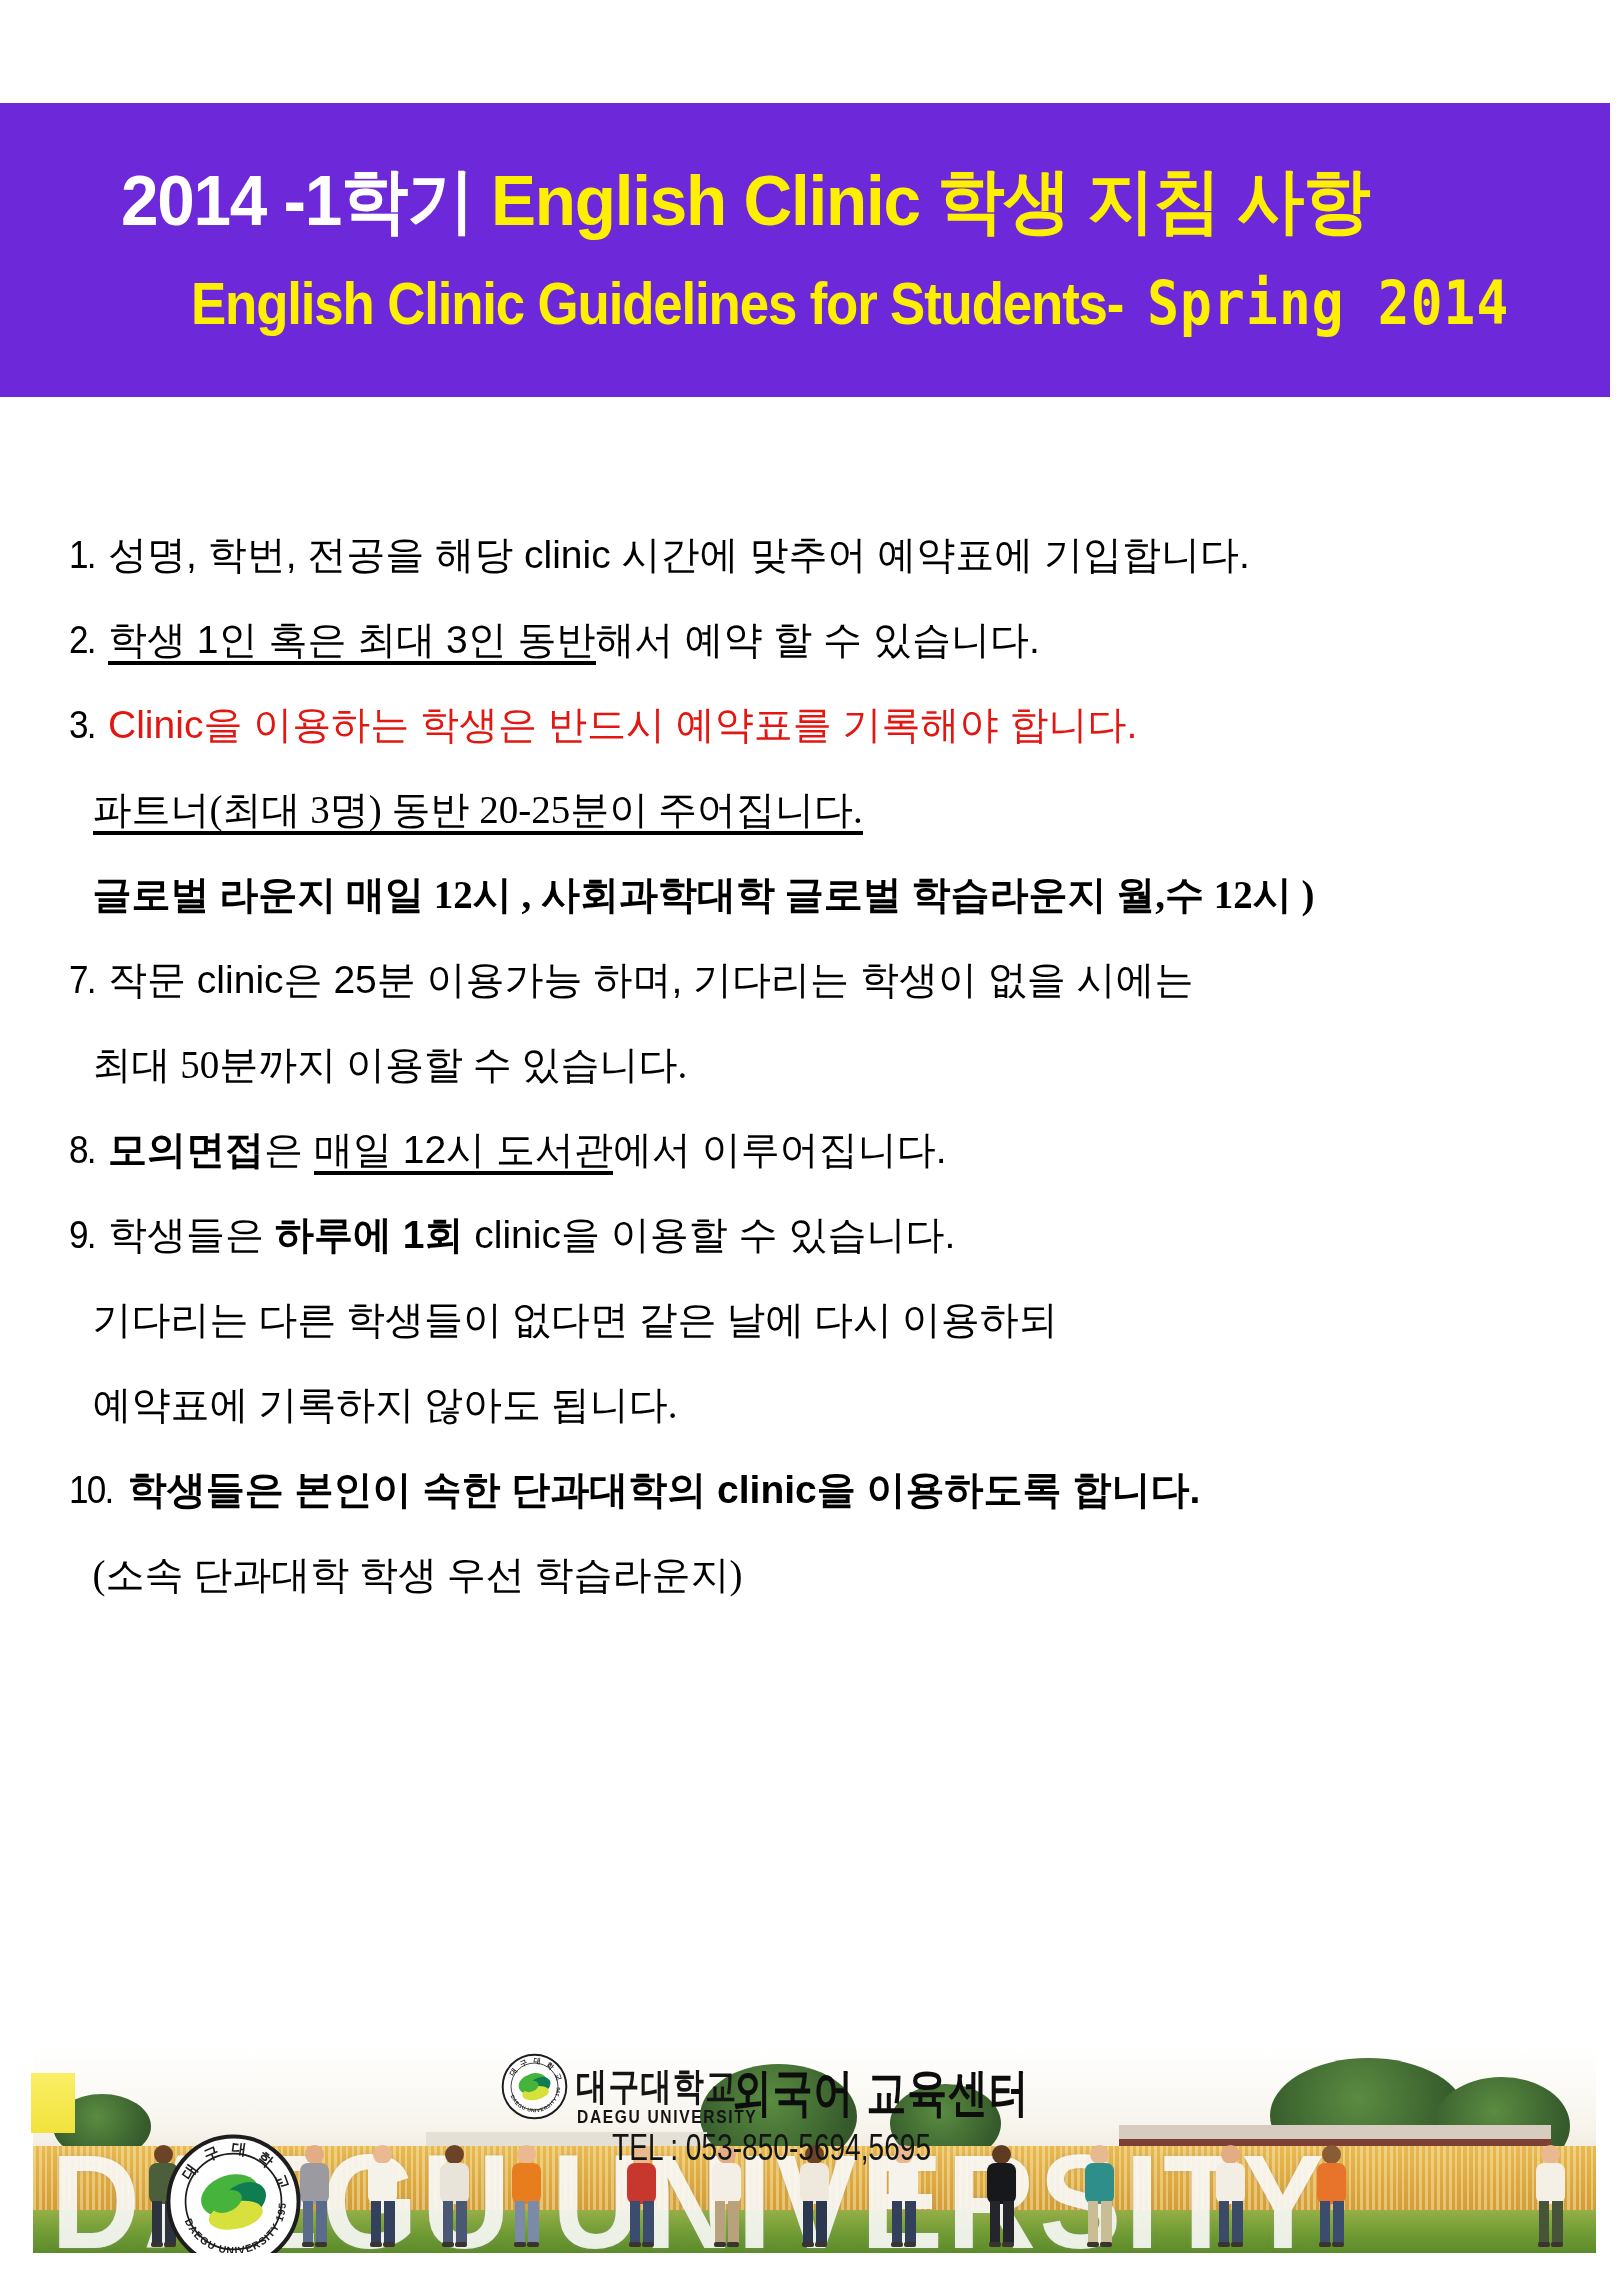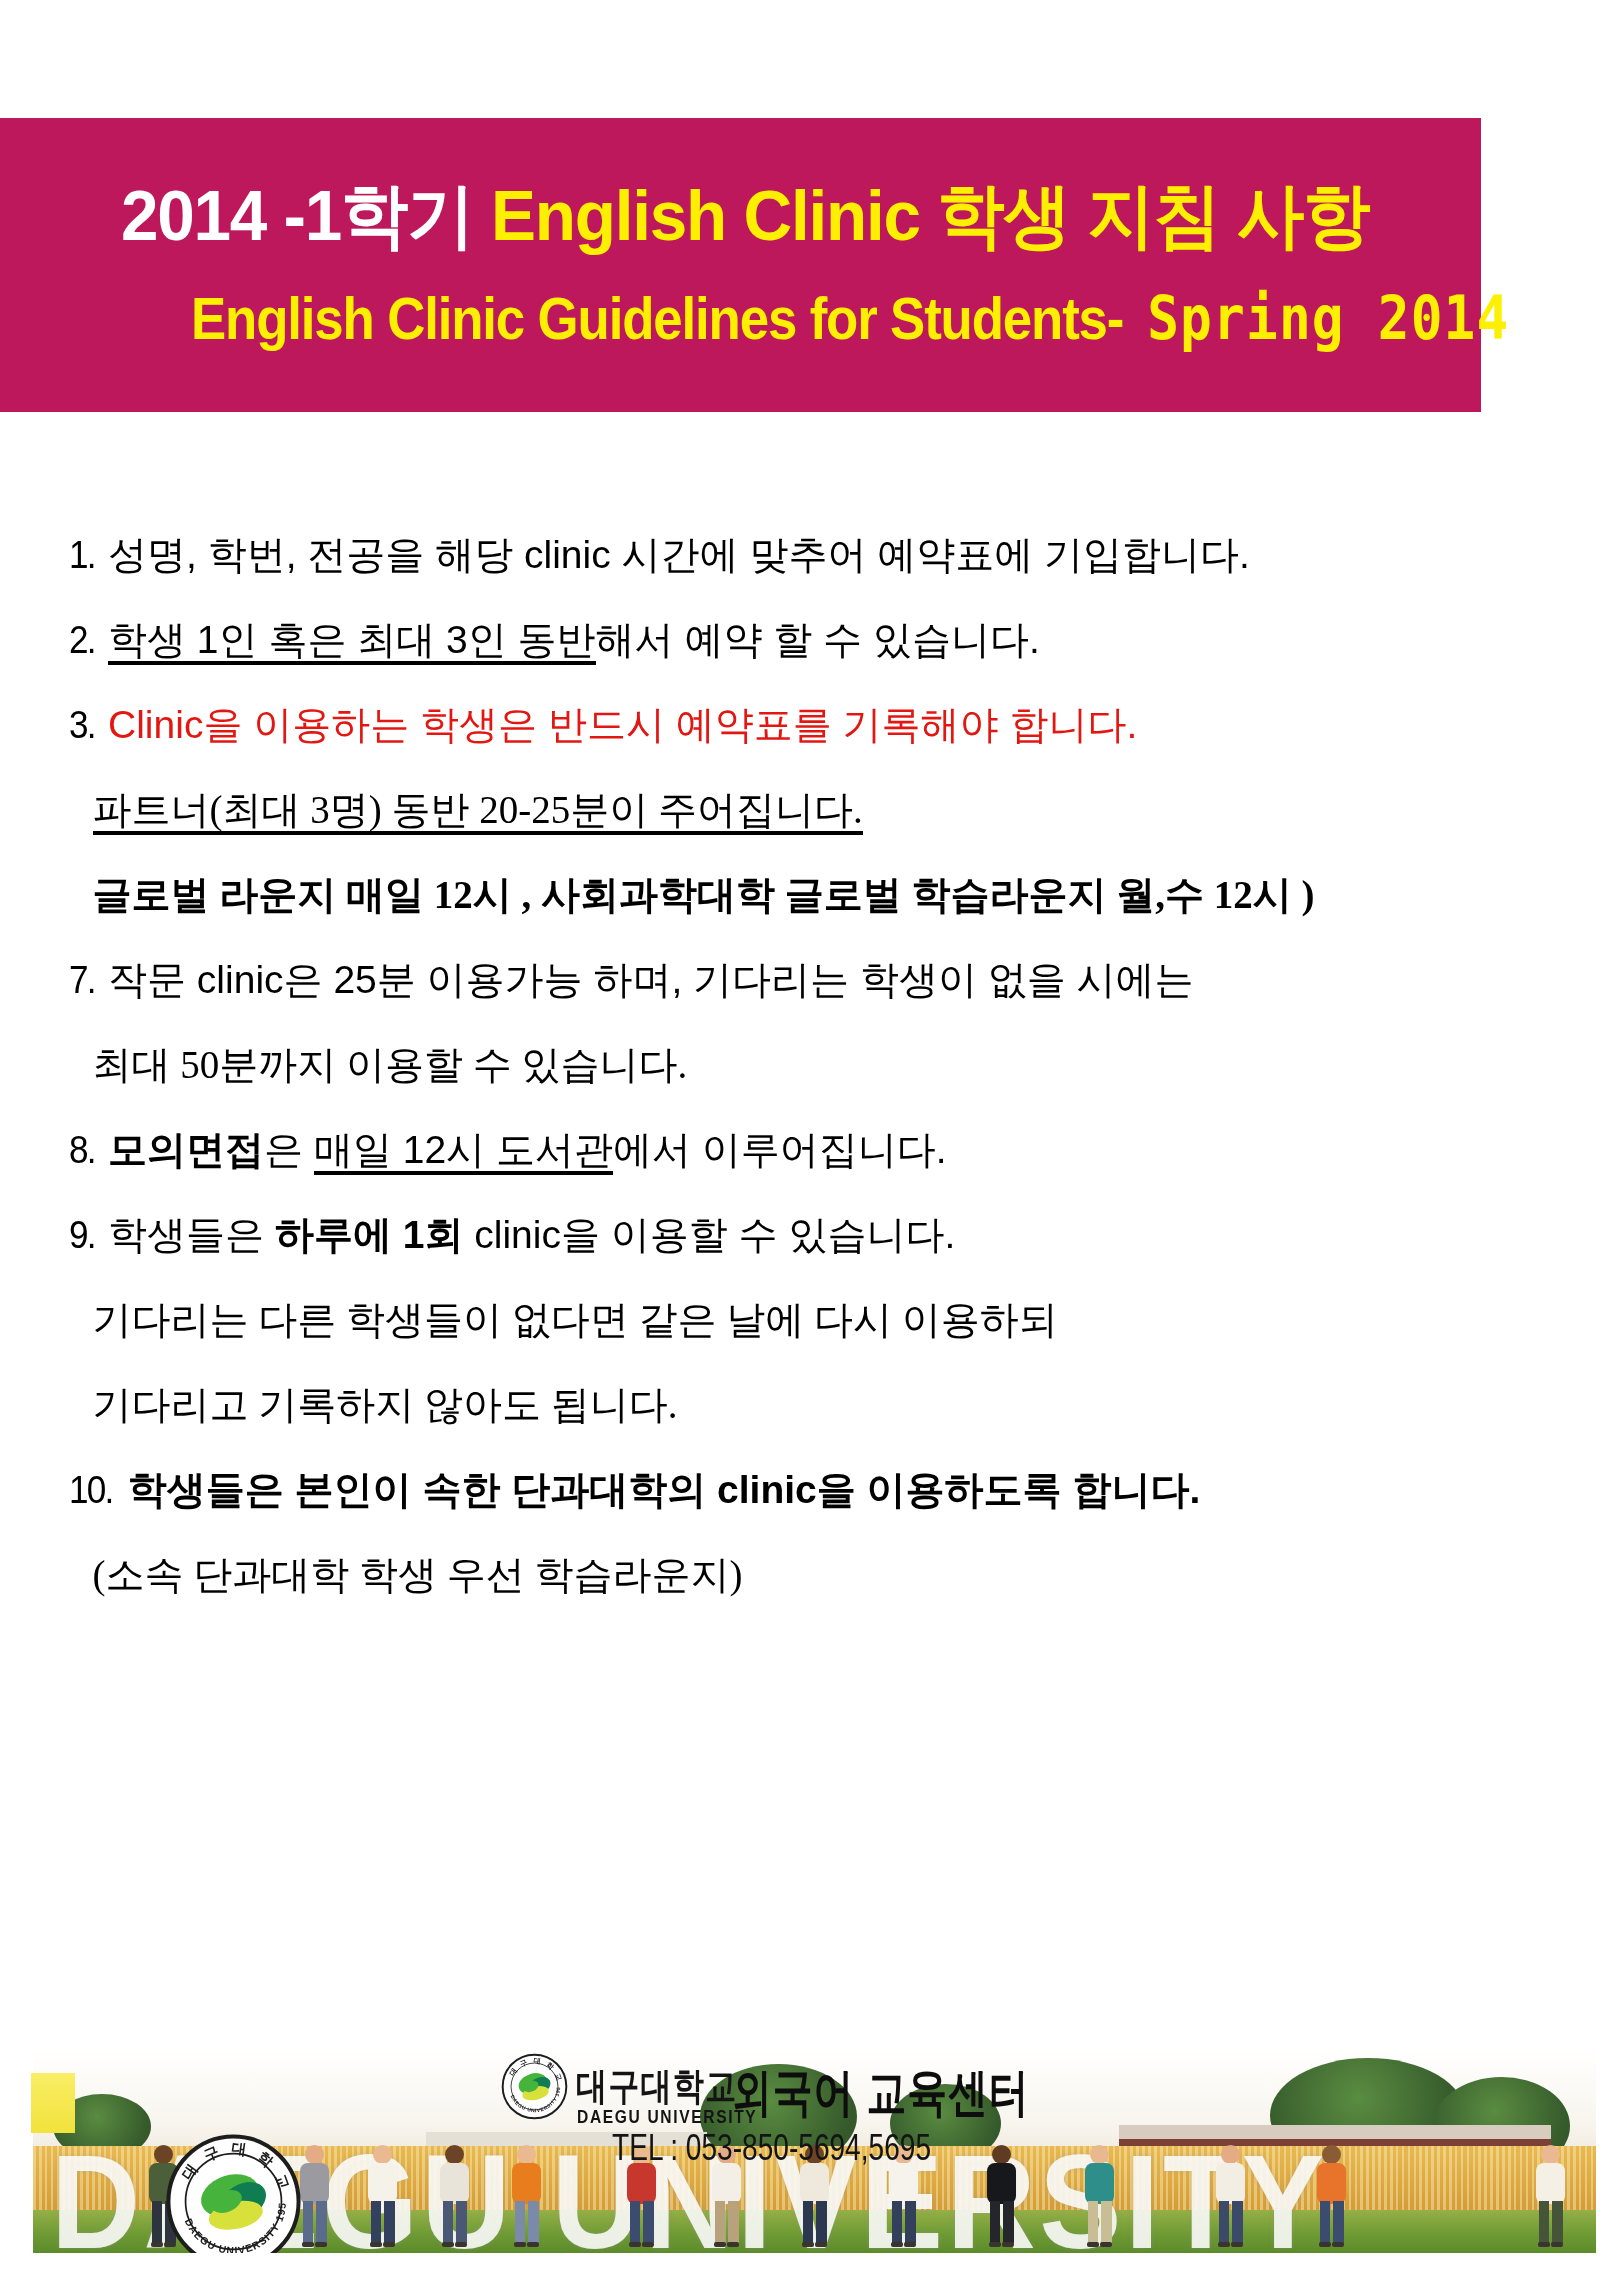--- a/index.html
+++ b/index.html
@@ -1,20 +1,20 @@
 <!DOCTYPE html>
 <html style="font-size:10.5px"><head>
 <meta charset="utf-8">
 <style>
   html,body{margin:0;padding:0;}
   body{font-family:"Liberation Sans","DejaVu Sans",sans-serif;background:#ffffff;}
   #page{position:relative;width:1623px;height:2295px;background:#ffffff;overflow:hidden;}
 
   
-  .banner{position:absolute;left:0;top:118px;width:1481px;height:294px;background:#be185d;}
+  .banner{position:absolute;left:0;top:103px;width:1610px;height:294px;background:#6d28d9;}
   .title1{position:absolute;left:121px;top:51px;font-size:71px;font-weight:bold;white-space:nowrap;
           letter-spacing:-1.3px;transform:scaleX(.95);transform-origin:left top;}
   .title1 .white{color:#ffffff;}
   .title1 .yellow{color:#fcf000;}
   .title2{position:absolute;left:191px;top:165px;font-size:60px;font-weight:bold;color:#fcf000;
           white-space:nowrap;letter-spacing:-1.3px;transform:scaleX(.88);transform-origin:left top;}
   .title2 .season{font-family:"DejaVu Sans Mono","Liberation Mono",monospace;letter-spacing:1.3px;margin-left:11.8px;}
 
   
   .guides{position:absolute;left:69px;top:512px;width:1518px;font-size:39px;line-height:85px;color:#000;}
@@ -81,21 +81,21 @@
       <div class="gl"><span class="num">1.</span><span class="">성명, 학번, 전공을 해당 clinic 시간에 맞추어 예약표에 기입합니다.</span></div>
       <div class="gl"><span class="num">2.</span><span class="u">학생 1인 혹은 최대 3인 동반</span><span class="">해서 예약 할 수 있습니다.</span></div>
       <div class="gl"><span class="num">3.</span><span class="red">Clinic을 이용하는 학생은 반드시 예약표를 기록해야 합니다.</span></div>
       <div class="gl ind"><span class="u">파트너(최대 3명) 동반 20-25분이 주어집니다.</span></div>
       <div class="gl ind"><span class="b">글로벌 라운지 매일 12시 , 사회과학대학 글로벌 학습라운지 월,수 12시 )</span></div>
       <div class="gl"><span class="num">7.</span><span class="">작문 clinic은 25분 이용가능 하며, 기다리는 학생이 없을 시에는</span></div>
       <div class="gl ind"><span class="">최대 50분까지 이용할 수 있습니다.</span></div>
       <div class="gl"><span class="num">8.</span><span class="b">모의면접</span><span class="">은 </span><span class="u">매일 12시 도서관</span><span class="">에서 이루어집니다.</span></div>
       <div class="gl"><span class="num">9.</span><span class="">학생들은 </span><span class="b">하루에 1회</span><span class=""> clinic을 이용할 수 있습니다.</span></div>
       <div class="gl ind"><span class="">기다리는 다른 학생들이 없다면 같은 날에 다시 이용하되</span></div>
-      <div class="gl ind"><span class="">기다리고 기록하지 않아도 됩니다.</span></div>
+      <div class="gl ind"><span class="">예약표에 기록하지 않아도 됩니다.</span></div>
       <div class="gl"><span class="num">10.</span><span class="b">학생들은 본인이 속한 단과대학의 clinic을 이용하도록 합니다.</span></div>
       <div class="gl ind"><span class="">(소속 단과대학 학생 우선 학습라운지)</span></div>
     </div>
 
   <div class="photo">
     <div class="sky"></div>
     <div id="trees">
         <div class="tree" style="left: 19.6px; top: 46px; width: 98px; height: 65px;"></div>
         <div class="tree" style="left: 667px; top: 16.4px; width: 157px; height: 105px;"></div>
         <div class="tree" style="left: 857px; top: 36px; width: 111px; height: 79px;"></div>

